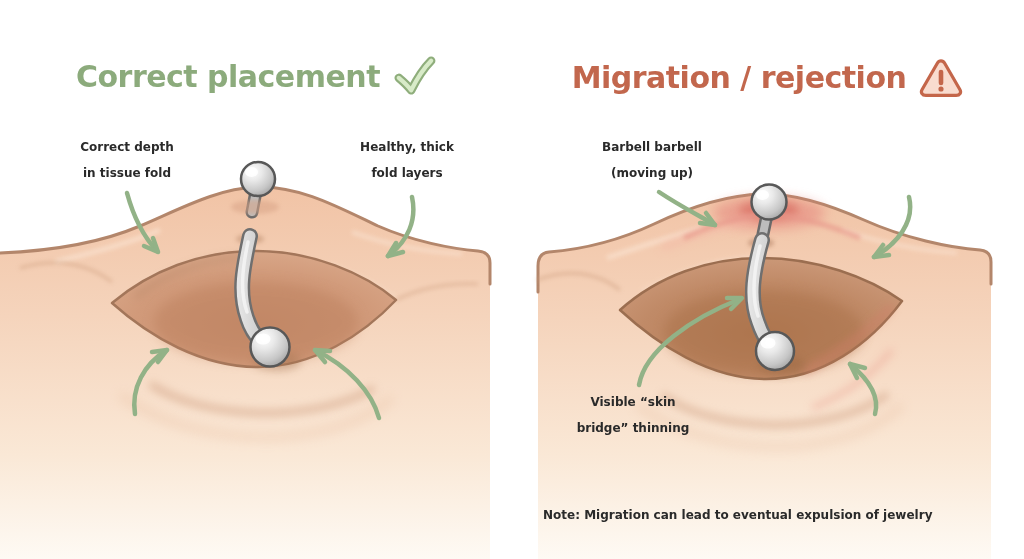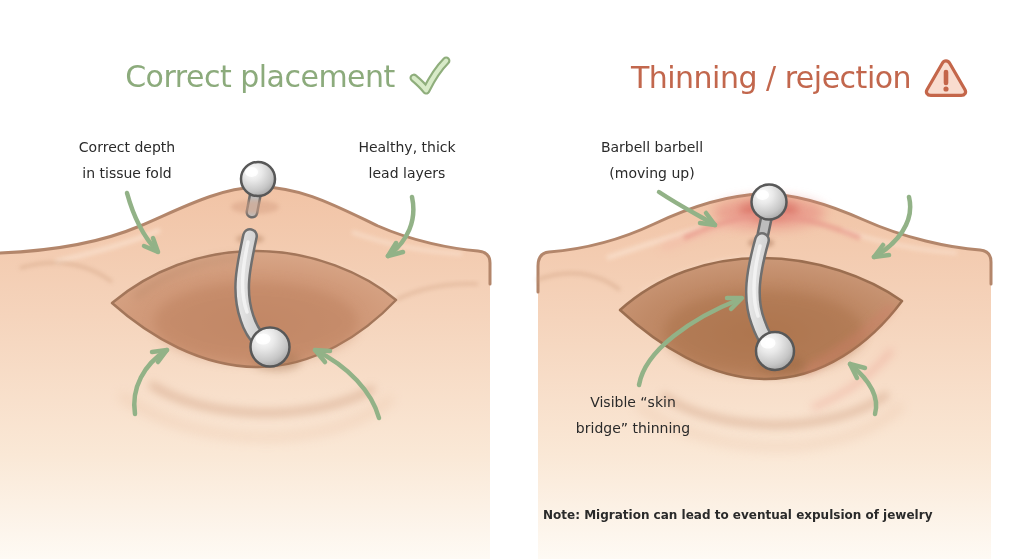--- a/index.html
+++ b/index.html
@@ -8,30 +8,29 @@
     background:#ffffff;
     font-family:"DejaVu Sans", sans-serif;
   }
   .panel{position:absolute;top:0;width:512px;height:559px;}
   #panel-left{left:0;}
   #panel-right{left:512px;}
   .illus{position:absolute;left:0;top:0;width:512px;height:559px;display:block;}
   .title{
     position:absolute;top:36px;left:0;width:100%;
     display:flex;justify-content:center;align-items:center;gap:12px;
-    font-size:30px;font-weight:400;letter-spacing:-0.5px;line-height:1.1;
+    font-size:30px;font-weight:700;letter-spacing:-0.5px;line-height:1.1;
     white-space:nowrap;
-    padding-left:32px;
   }
   .title.green{color:var(--correct-title,#8cab7c);}
   .title.rust{color:var(--rejection-title,#c2674d);}
   .title svg{flex:0 0 auto;}
   .label{
     position:absolute;transform:translateX(-50%);
-    text-align:center;font-weight:400;font-size:14px;line-height:26px;
+    text-align:center;font-weight:700;font-size:12px;line-height:26px;
     color:var(--label-text,#2a2a2a);white-space:pre-line;
   }
   .note{
     position:absolute;font-size:12px;font-weight:700;
     color:var(--label-text,#2a2a2a);white-space:nowrap;
   }
 </style>
 </head>
 <body>
 
@@ -125,21 +124,21 @@
       <span>Correct placement</span>
       <svg width="44" height="40" viewBox="0 0 46 42" aria-hidden="true">
         <path d="M 7 23 C 13 28 17 32 20 36 C 26 24 33 13 41 5" stroke="#8fae7c" stroke-width="9" fill="none" stroke-linecap="round" stroke-linejoin="round"></path>
         <path d="M 7 23 C 13 28 17 32 20 36 C 26 24 33 13 41 5" stroke="#d8ebc8" stroke-width="4.5" fill="none" stroke-linecap="round" stroke-linejoin="round"></path>
       </svg>
     </h1>
 
     <div class="label" style="left:127px;top:134px">Correct depth
 in tissue fold</div>
     <div class="label" style="left:407px;top:134px">Healthy, thick
-lead layers</div>
+fold layers</div>
   </section>
 
   <section class="panel" id="panel-right">
 
     <svg class="illus" viewBox="0 0 512 559" aria-hidden="true">
       <defs>
         <linearGradient id="skinR" x1="0" y1="190" x2="0" y2="559" gradientUnits="userSpaceOnUse">
           <stop offset="0" stop-color="#f1c3a5"></stop>
           <stop offset="0.35" stop-color="#f5d4bc"></stop>
           <stop offset="0.72" stop-color="#fae8d6"></stop>
@@ -223,21 +222,21 @@
         <path d="M 397 197 C 403 222 385 244 362 257"></path>
         <path d="M 377 255 L 362 257 L 371 245"></path>
         <path d="M 127 385 C 133 350 180 318 228 299"></path>
         <path d="M 219 309 L 230 298 L 215 298"></path>
         <path d="M 363 414 C 368 396 355 378 338 364"></path>
         <path d="M 353 368 L 338 364 L 345 378"></path>
       </g>
     </svg>
 
     <h1 class="title rust">
-      <span>Thinning / rejection</span>
+      <span>Migration / rejection</span>
       <svg width="46" height="43" viewBox="0 0 50 46" aria-hidden="true">
         <path d="M 25 5 Q 27.5 5 29 7.5 L 45.5 36 Q 47 38.5 45.7 40.5 Q 44.5 42.5 41.5 42.5 L 8.5 42.5 Q 5.5 42.5 4.3 40.5 Q 3 38.5 4.5 36 L 21 7.5 Q 22.5 5 25 5 Z" fill="#f9dccf" stroke="#c4664a" stroke-width="3.5" stroke-linejoin="round"></path>
         <path d="M 25 17 L 25 29" stroke="#c4664a" stroke-width="5" stroke-linecap="round"></path>
         <circle cx="25" cy="35.5" r="2.8" fill="#c4664a"></circle>
       </svg>
     </h1>
 
     <div class="label" style="left:140px;top:134px">Barbell barbell
 (moving up)</div>
     <div class="label" style="left:121px;top:389px">Visible “skin

